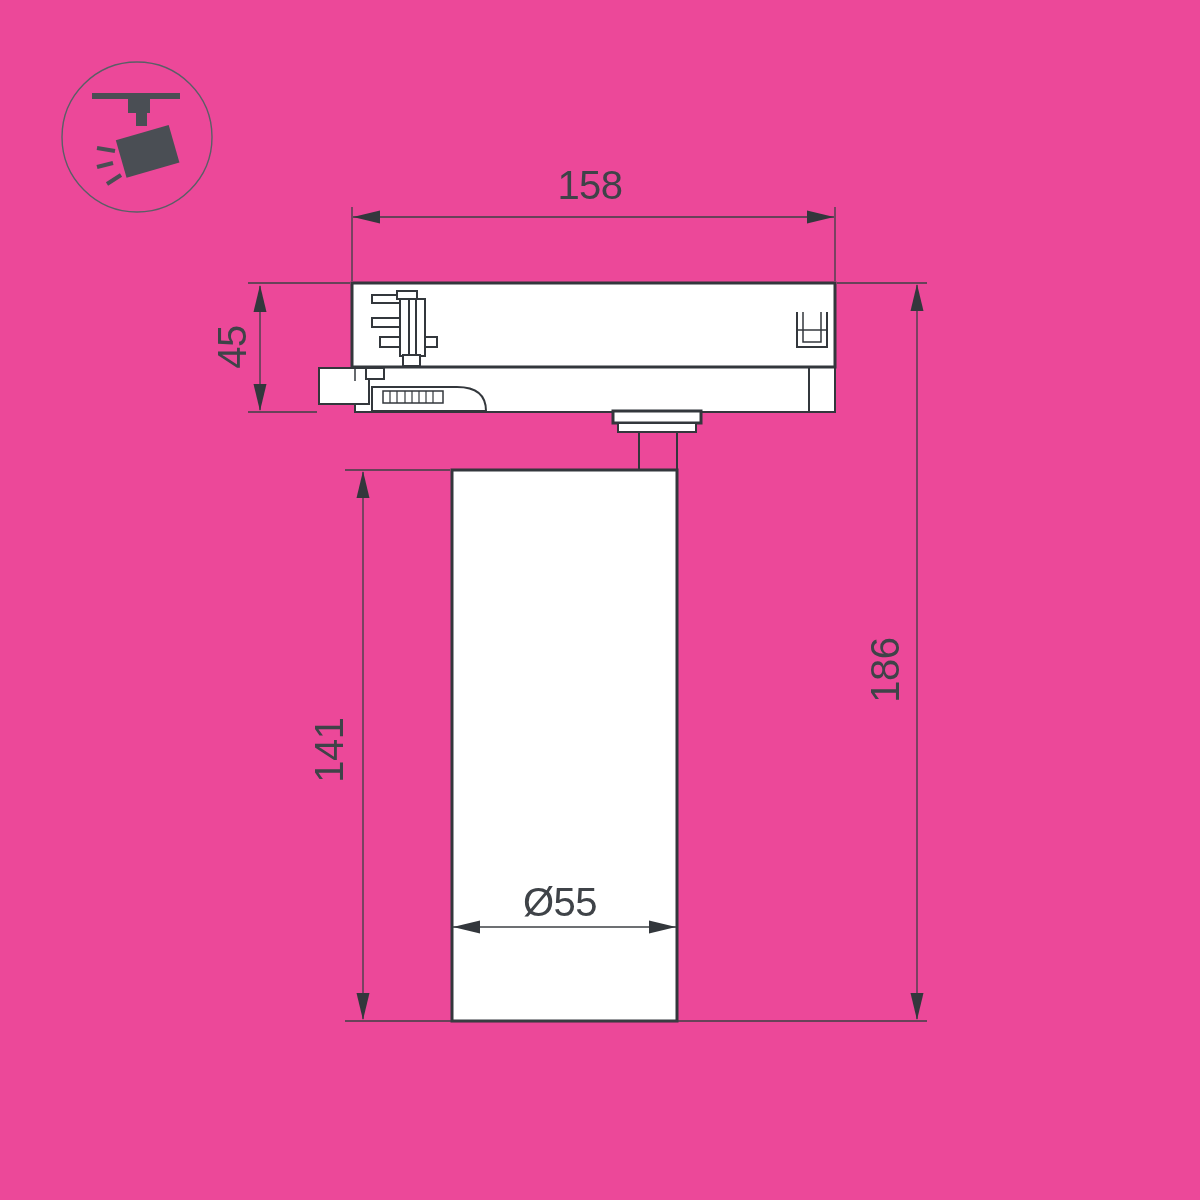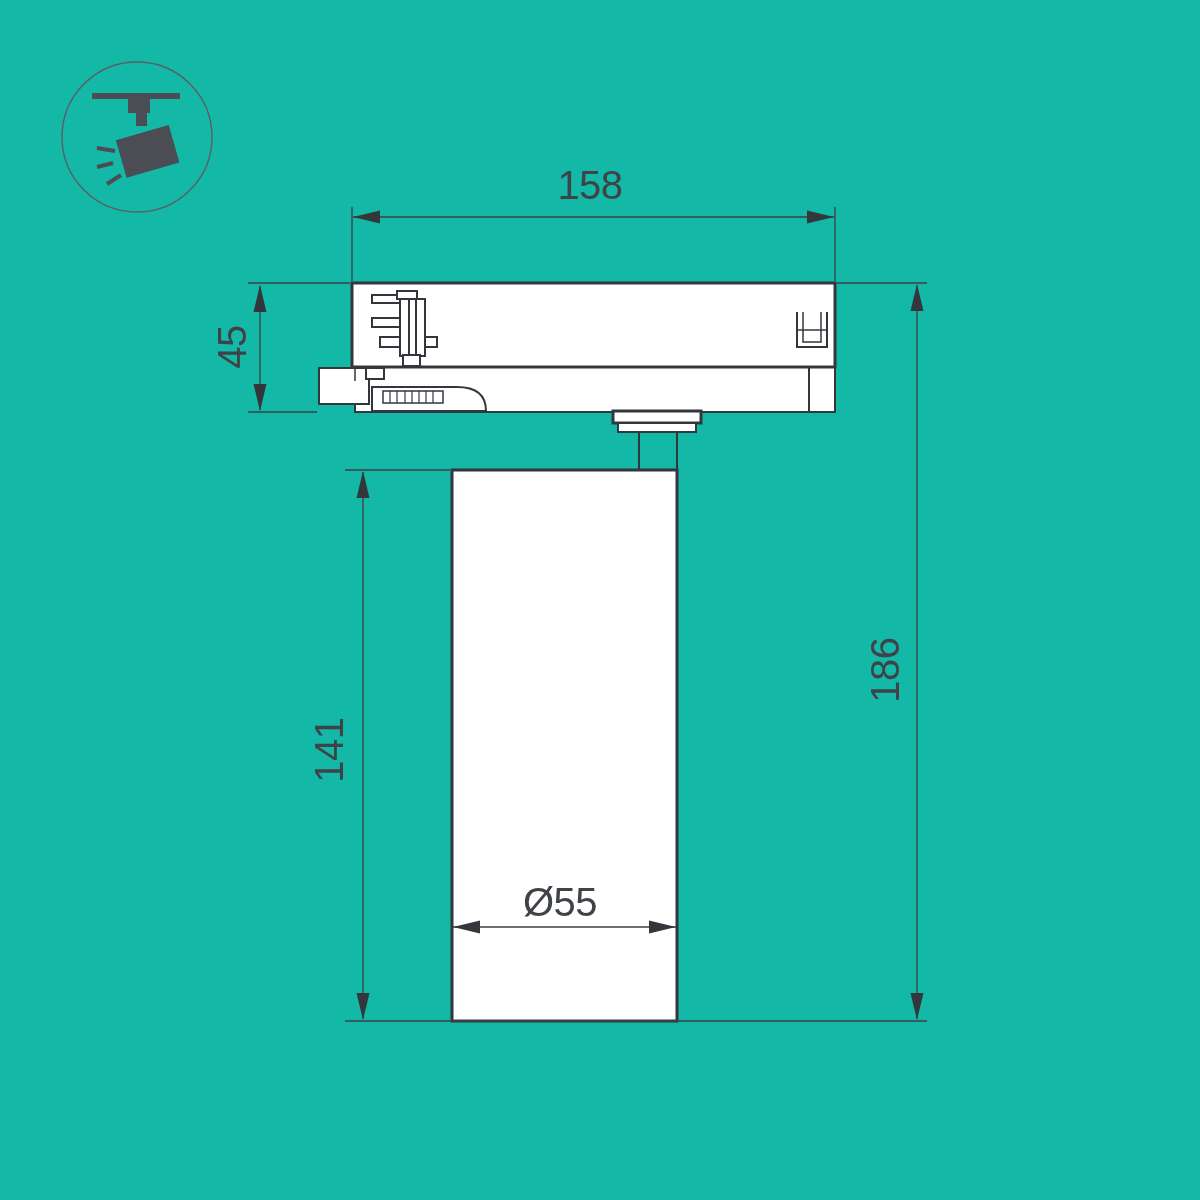--- a/index.html
+++ b/index.html
@@ -1,16 +1,16 @@
 <!DOCTYPE html>
 <html><head>
 <meta charset="utf-8">
 <style>
   html,body{margin:0;padding:0;background:#ffffff;}
-  .stage{position:relative;width:1200px;height:1200px;background:#14b8a6;overflow:hidden;
+  .stage{position:relative;width:1200px;height:1200px;background:#ec4899;overflow:hidden;
          font-family:"Liberation Sans",sans-serif;}
   svg{position:absolute;left:0;top:0;}
   
   .s3{stroke:#33373c;stroke-width:3;fill:#ffffff;stroke-linejoin:miter;}
   .s2{stroke:#33373c;stroke-width:2;fill:#ffffff;stroke-linejoin:miter;}
   .s2n{stroke:#33373c;stroke-width:2;fill:none;}
   .s15{stroke:#33373c;stroke-width:1.5;fill:none;}
   .s12{stroke:#33373c;stroke-width:1.2;fill:none;}
   .dimline{stroke:#3c4045;stroke-width:1.3;fill:none;}
   .arrow{fill:#33373c;stroke:none;}

